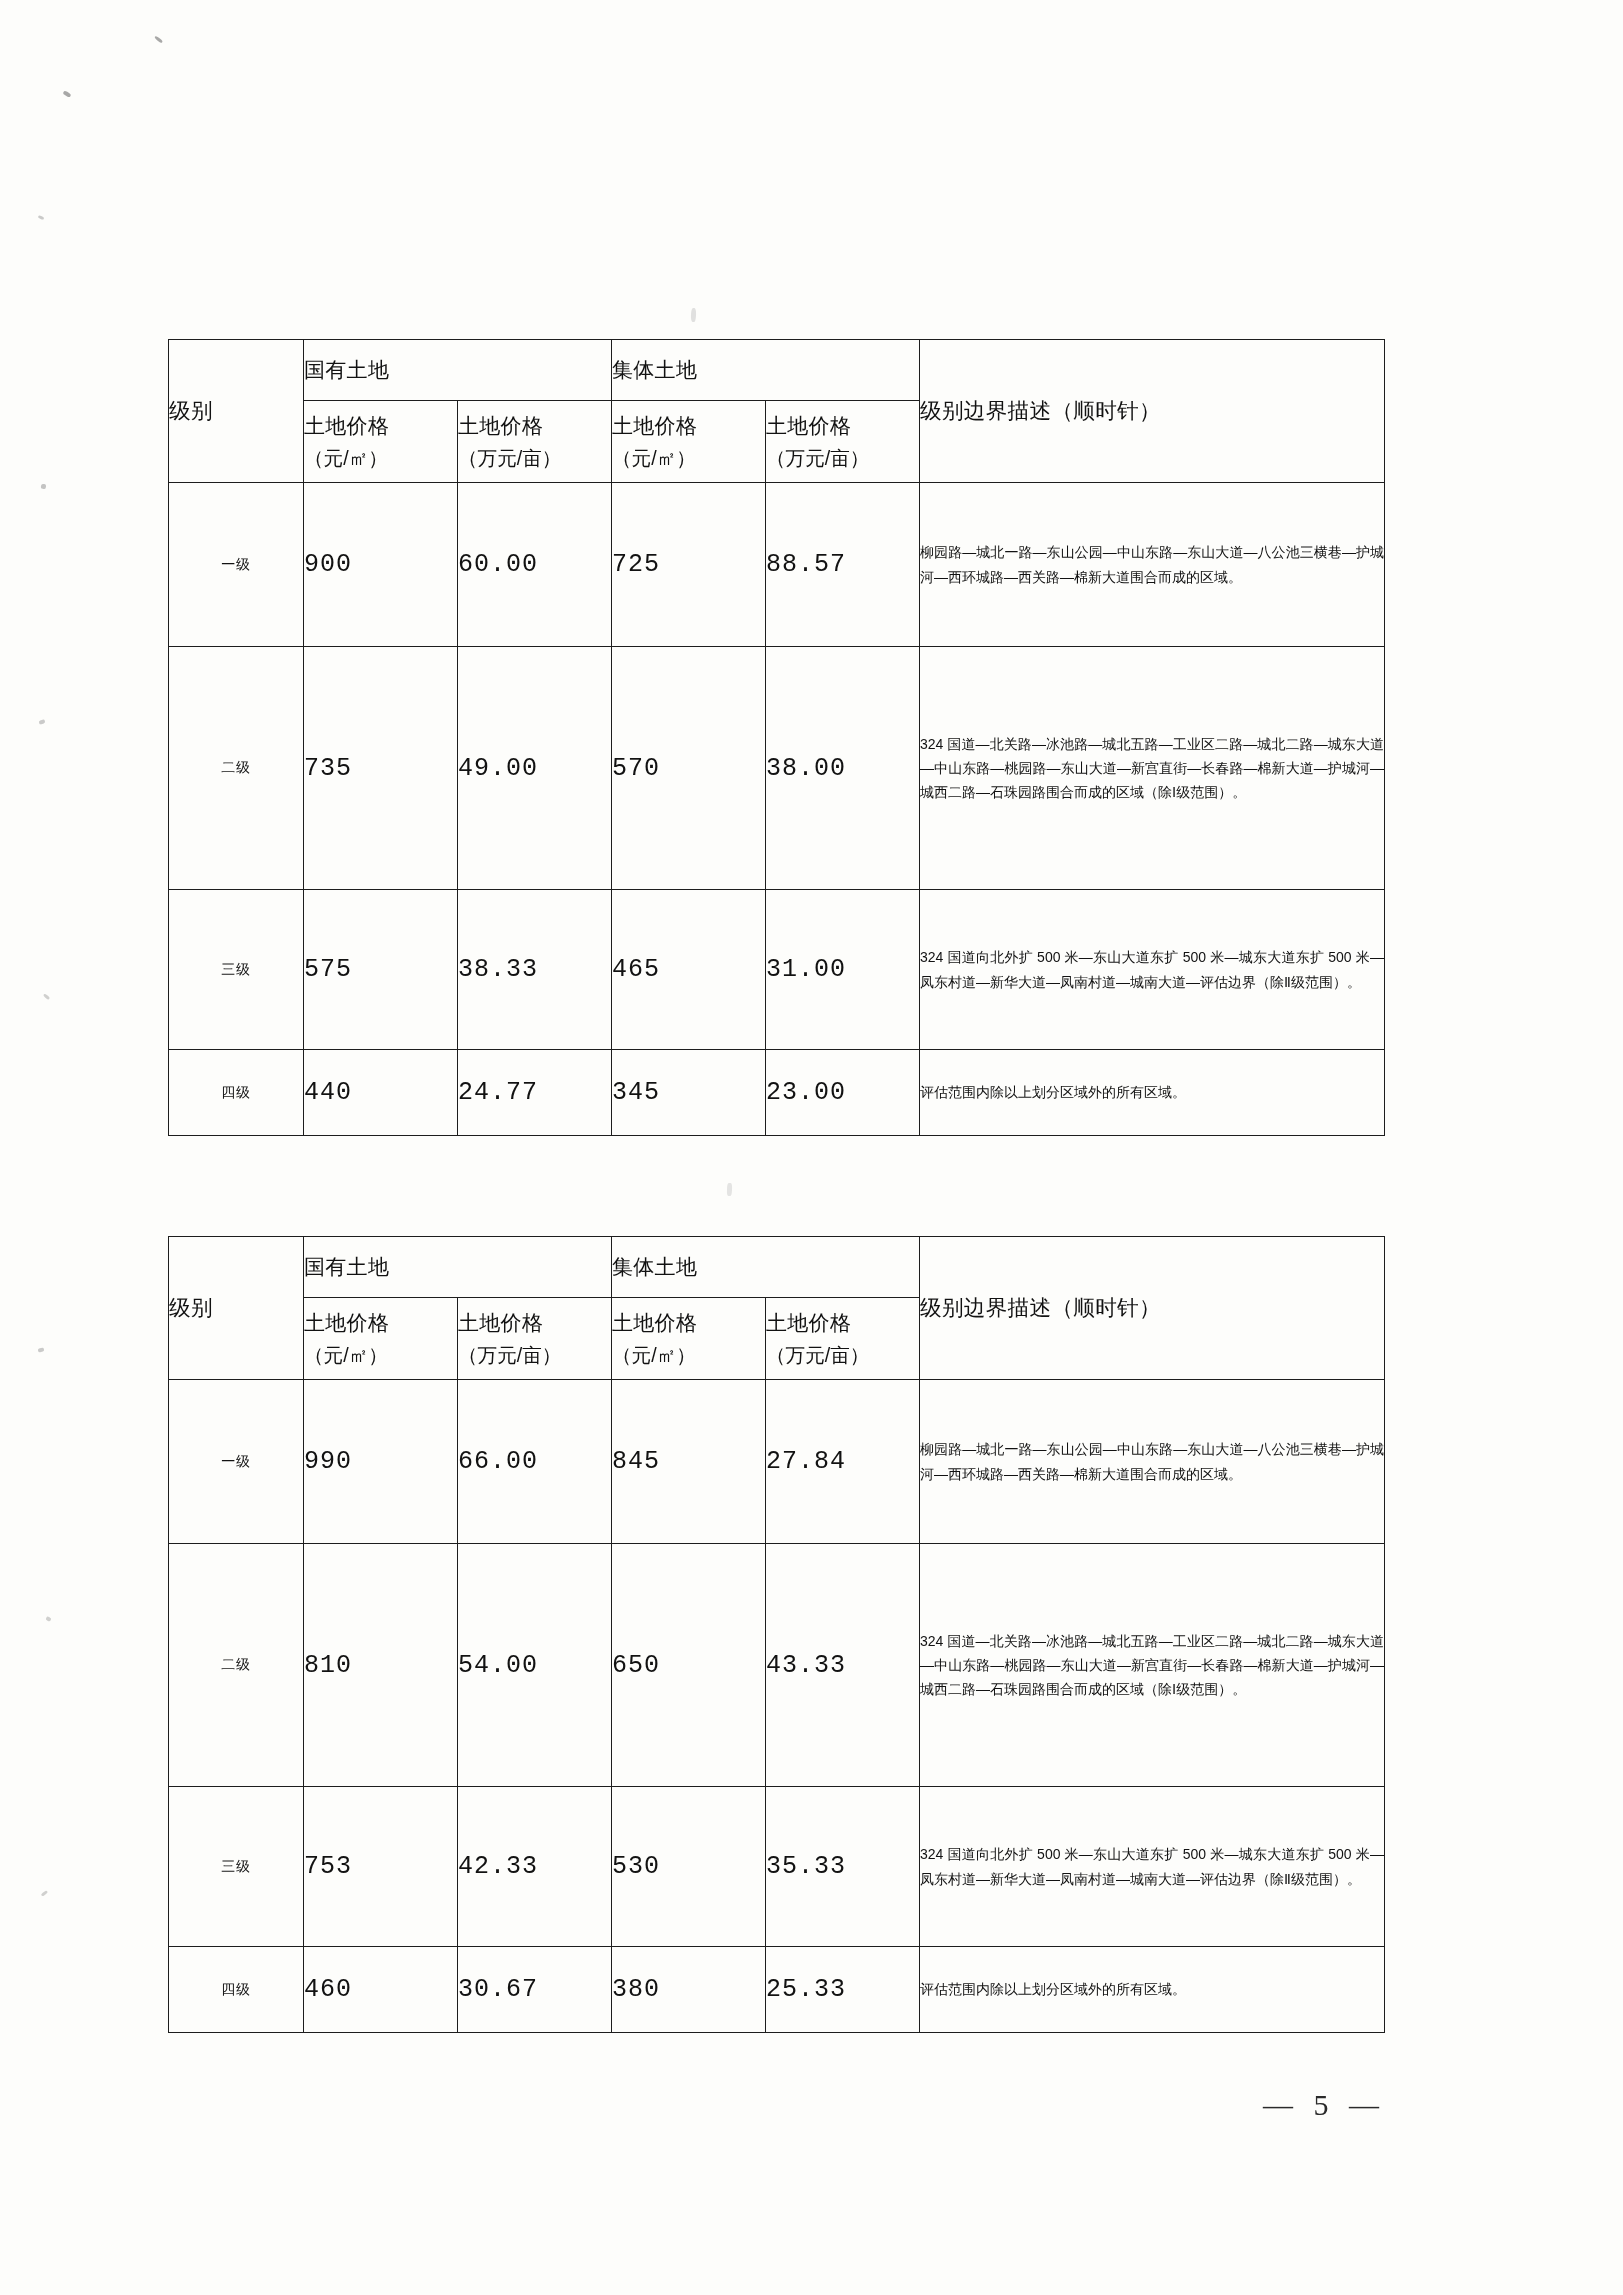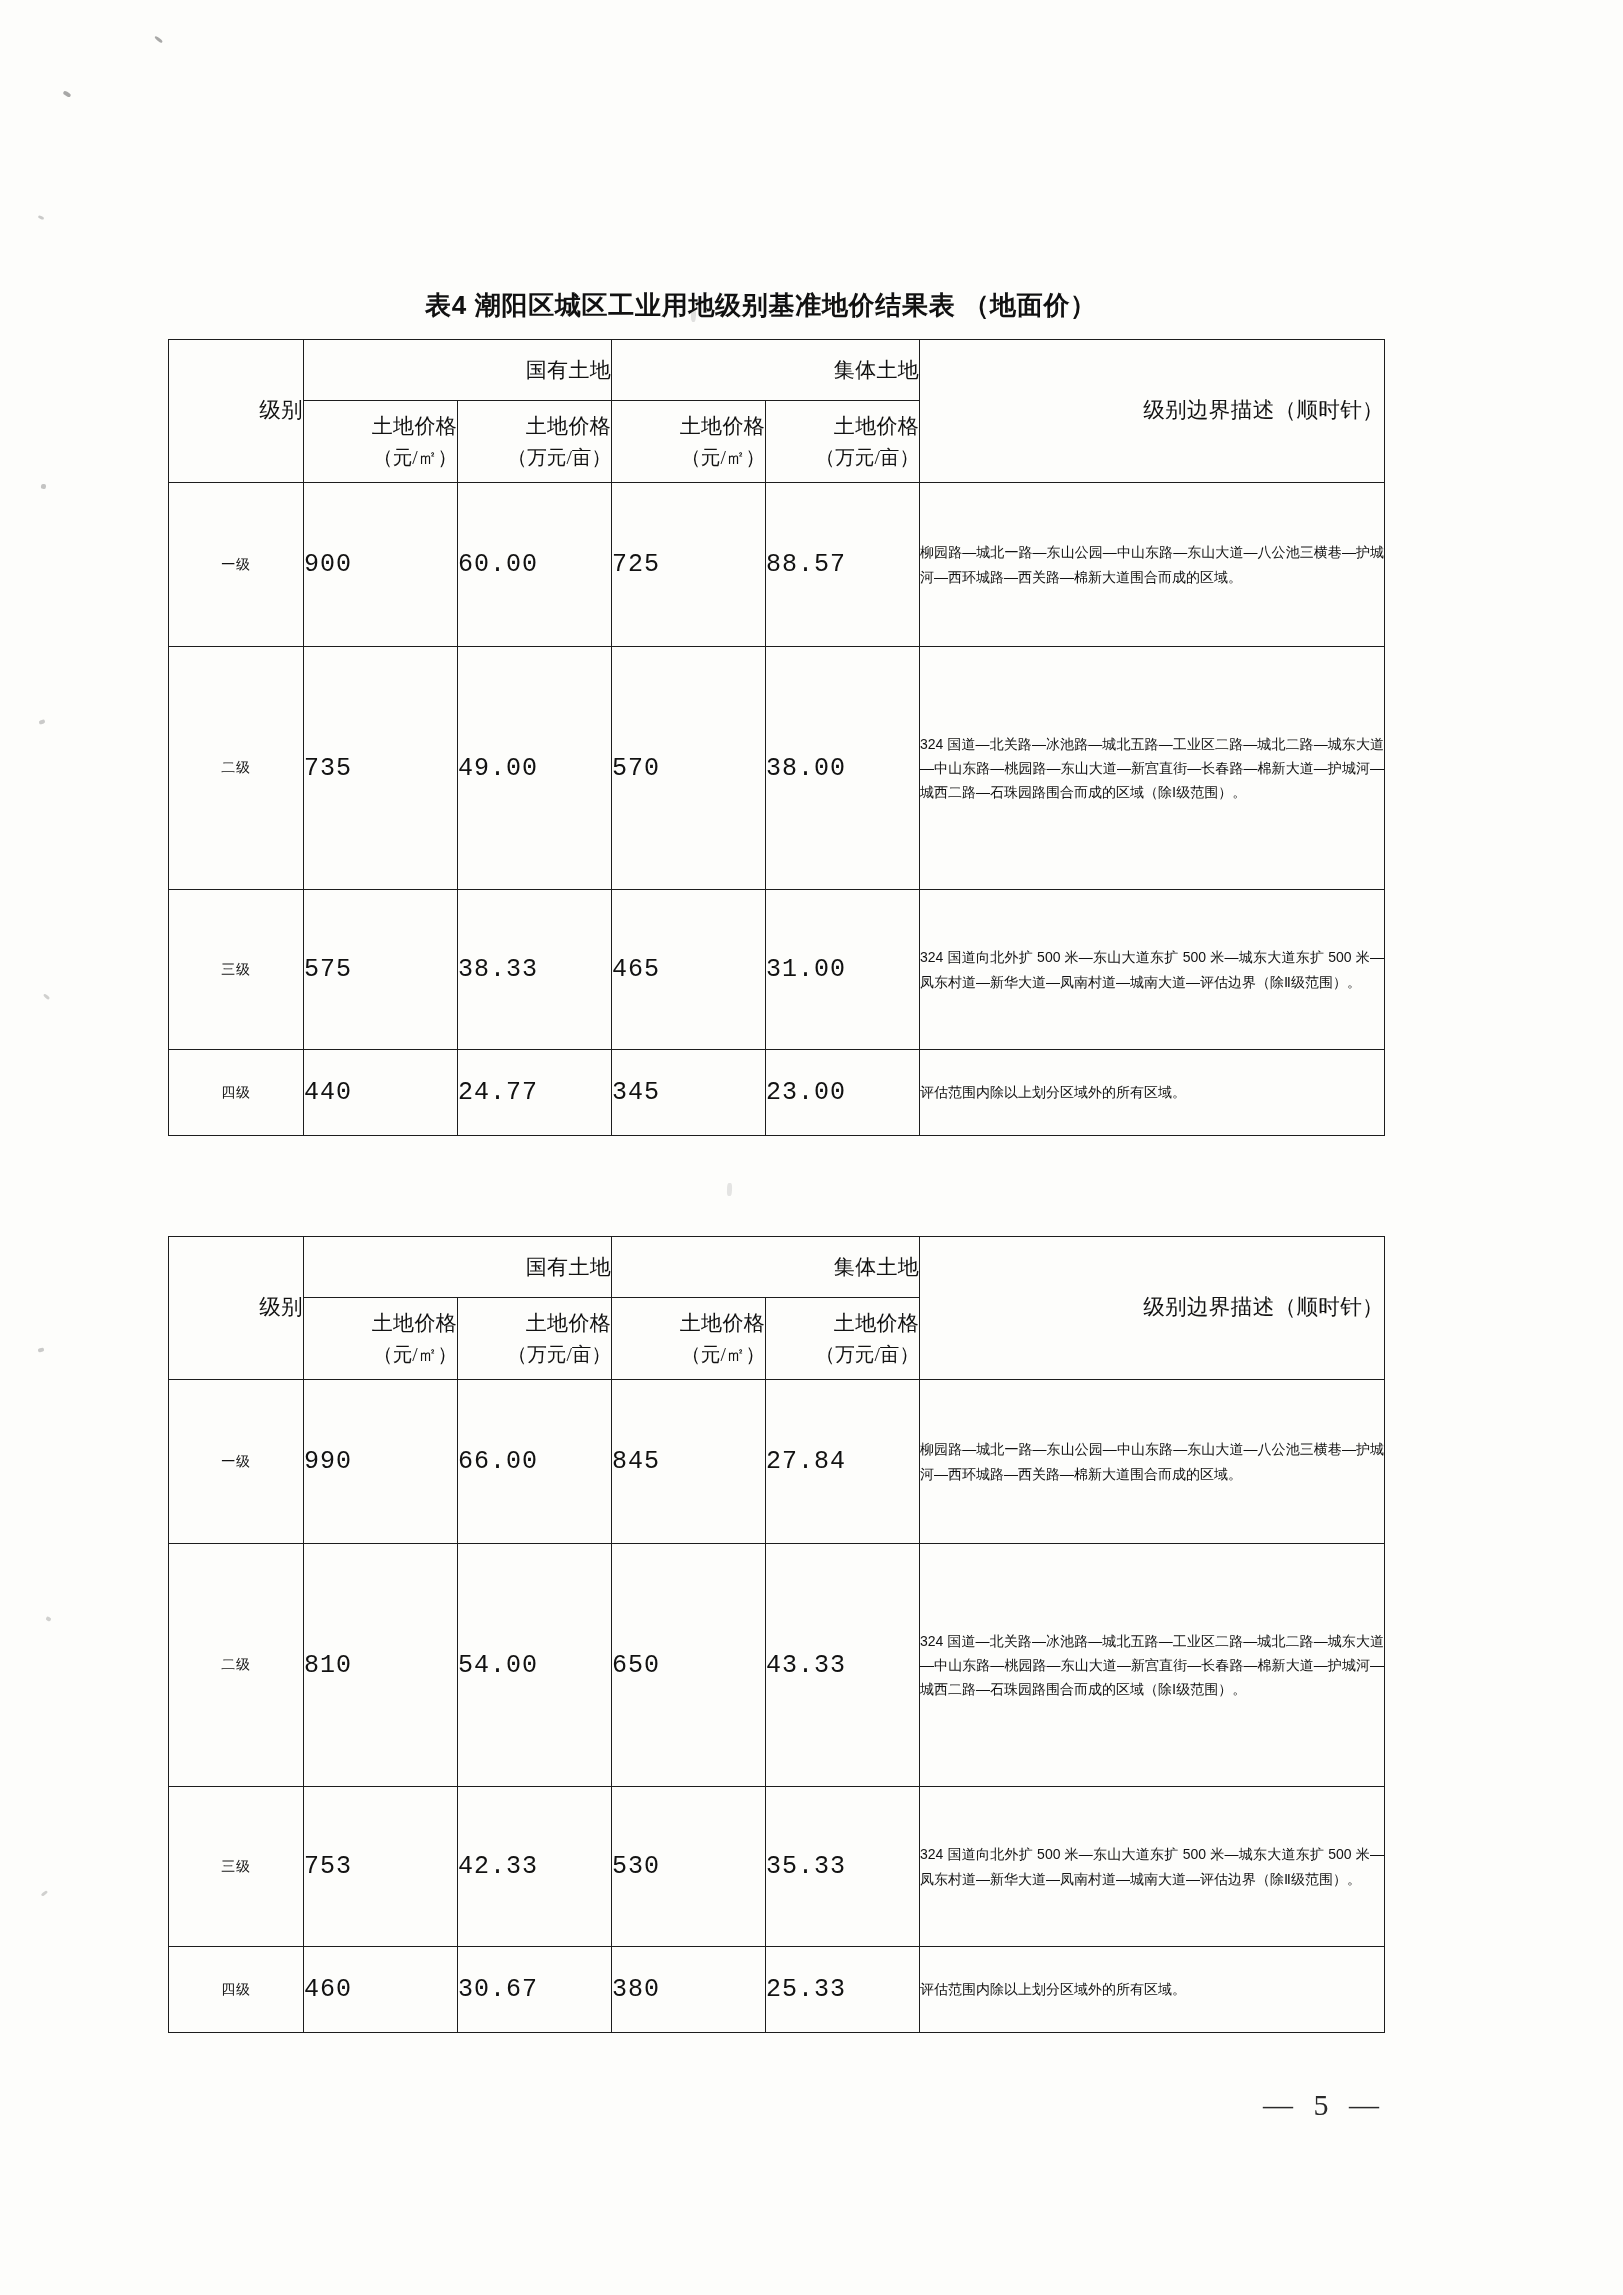--- a/index.html
+++ b/index.html
@@ -65,22 +65,22 @@
     padding: 0;
     font-weight: normal;
     vertical-align: middle;
     color: #121212;
   }
   .col-level  { width: 135px; }
   .col-price  { width: 154px; }
   .col-desc   { width: 465px; }
 
   .hd {
-    text-align: right;
-    font-family: Liberation Serif, serif;
+    text-align: left;
+    font-family: Liberation Sans, sans-serif;
     font-size: 21px;
     line-height: 1.55;
     letter-spacing: 0.3px;
   }
   .hd-group { height: 60px; }
   .hd-sub   { height: 81px; }
   .hd-level { font-size: 21.6px; }
   .hd-desc  { font-size: 21.6px; }
   .unit {
     display: block;
@@ -135,21 +135,20 @@
   <span class="scan-speck sp3"></span>
   <span class="scan-speck sp4"></span>
   <span class="scan-speck sp5"></span>
   <span class="scan-speck sp6"></span>
   <span class="scan-speck sp7"></span>
   <span class="scan-speck sp8"></span>
   <span class="scan-speck sp9"></span>
   <span class="scan-speck sp10"></span>
   <span class="scan-speck sp11"></span>
 
-  <div class="tbl-title" id="title-table4">表4  潮阳区城区工业用地级别基准地价结果表  （地面价）</div>
 
   <table class="grid" id="table-4">
     <colgroup>
       <col class="col-level">
         <col class="col-price">
         <col class="col-price">
       <col class="col-price">
         <col class="col-price">
         <col class="col-desc">
     </colgroup>

